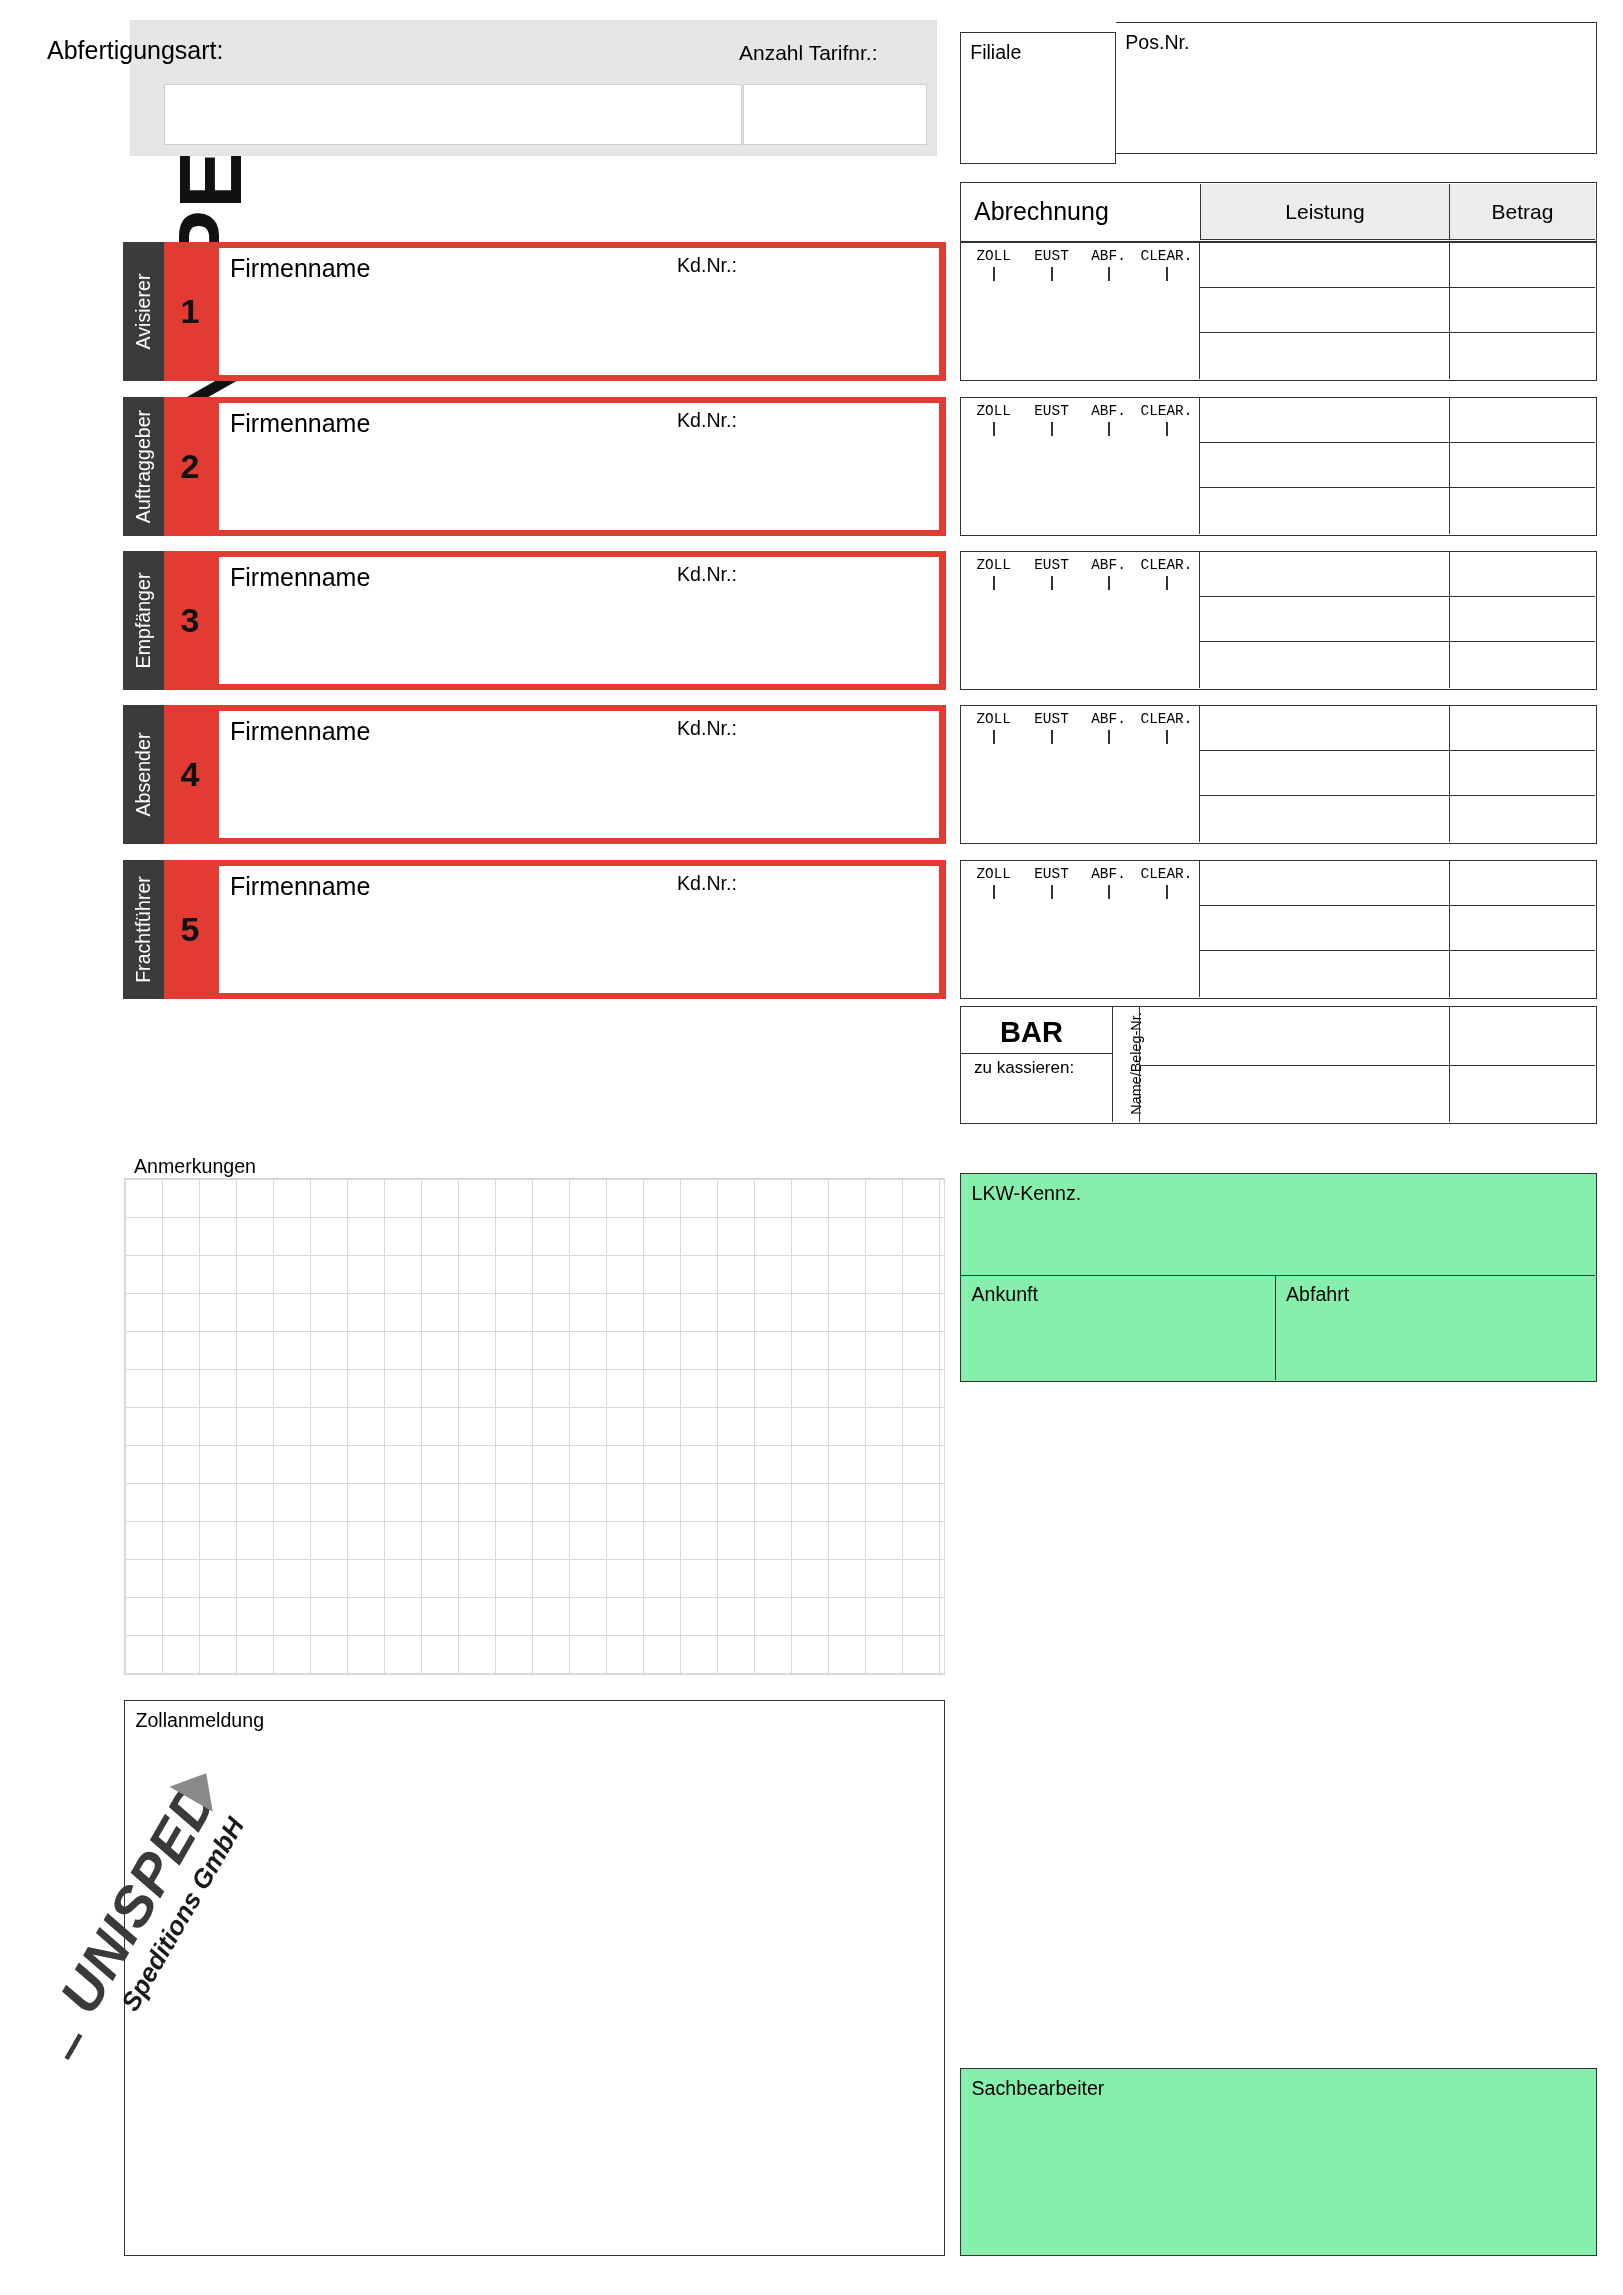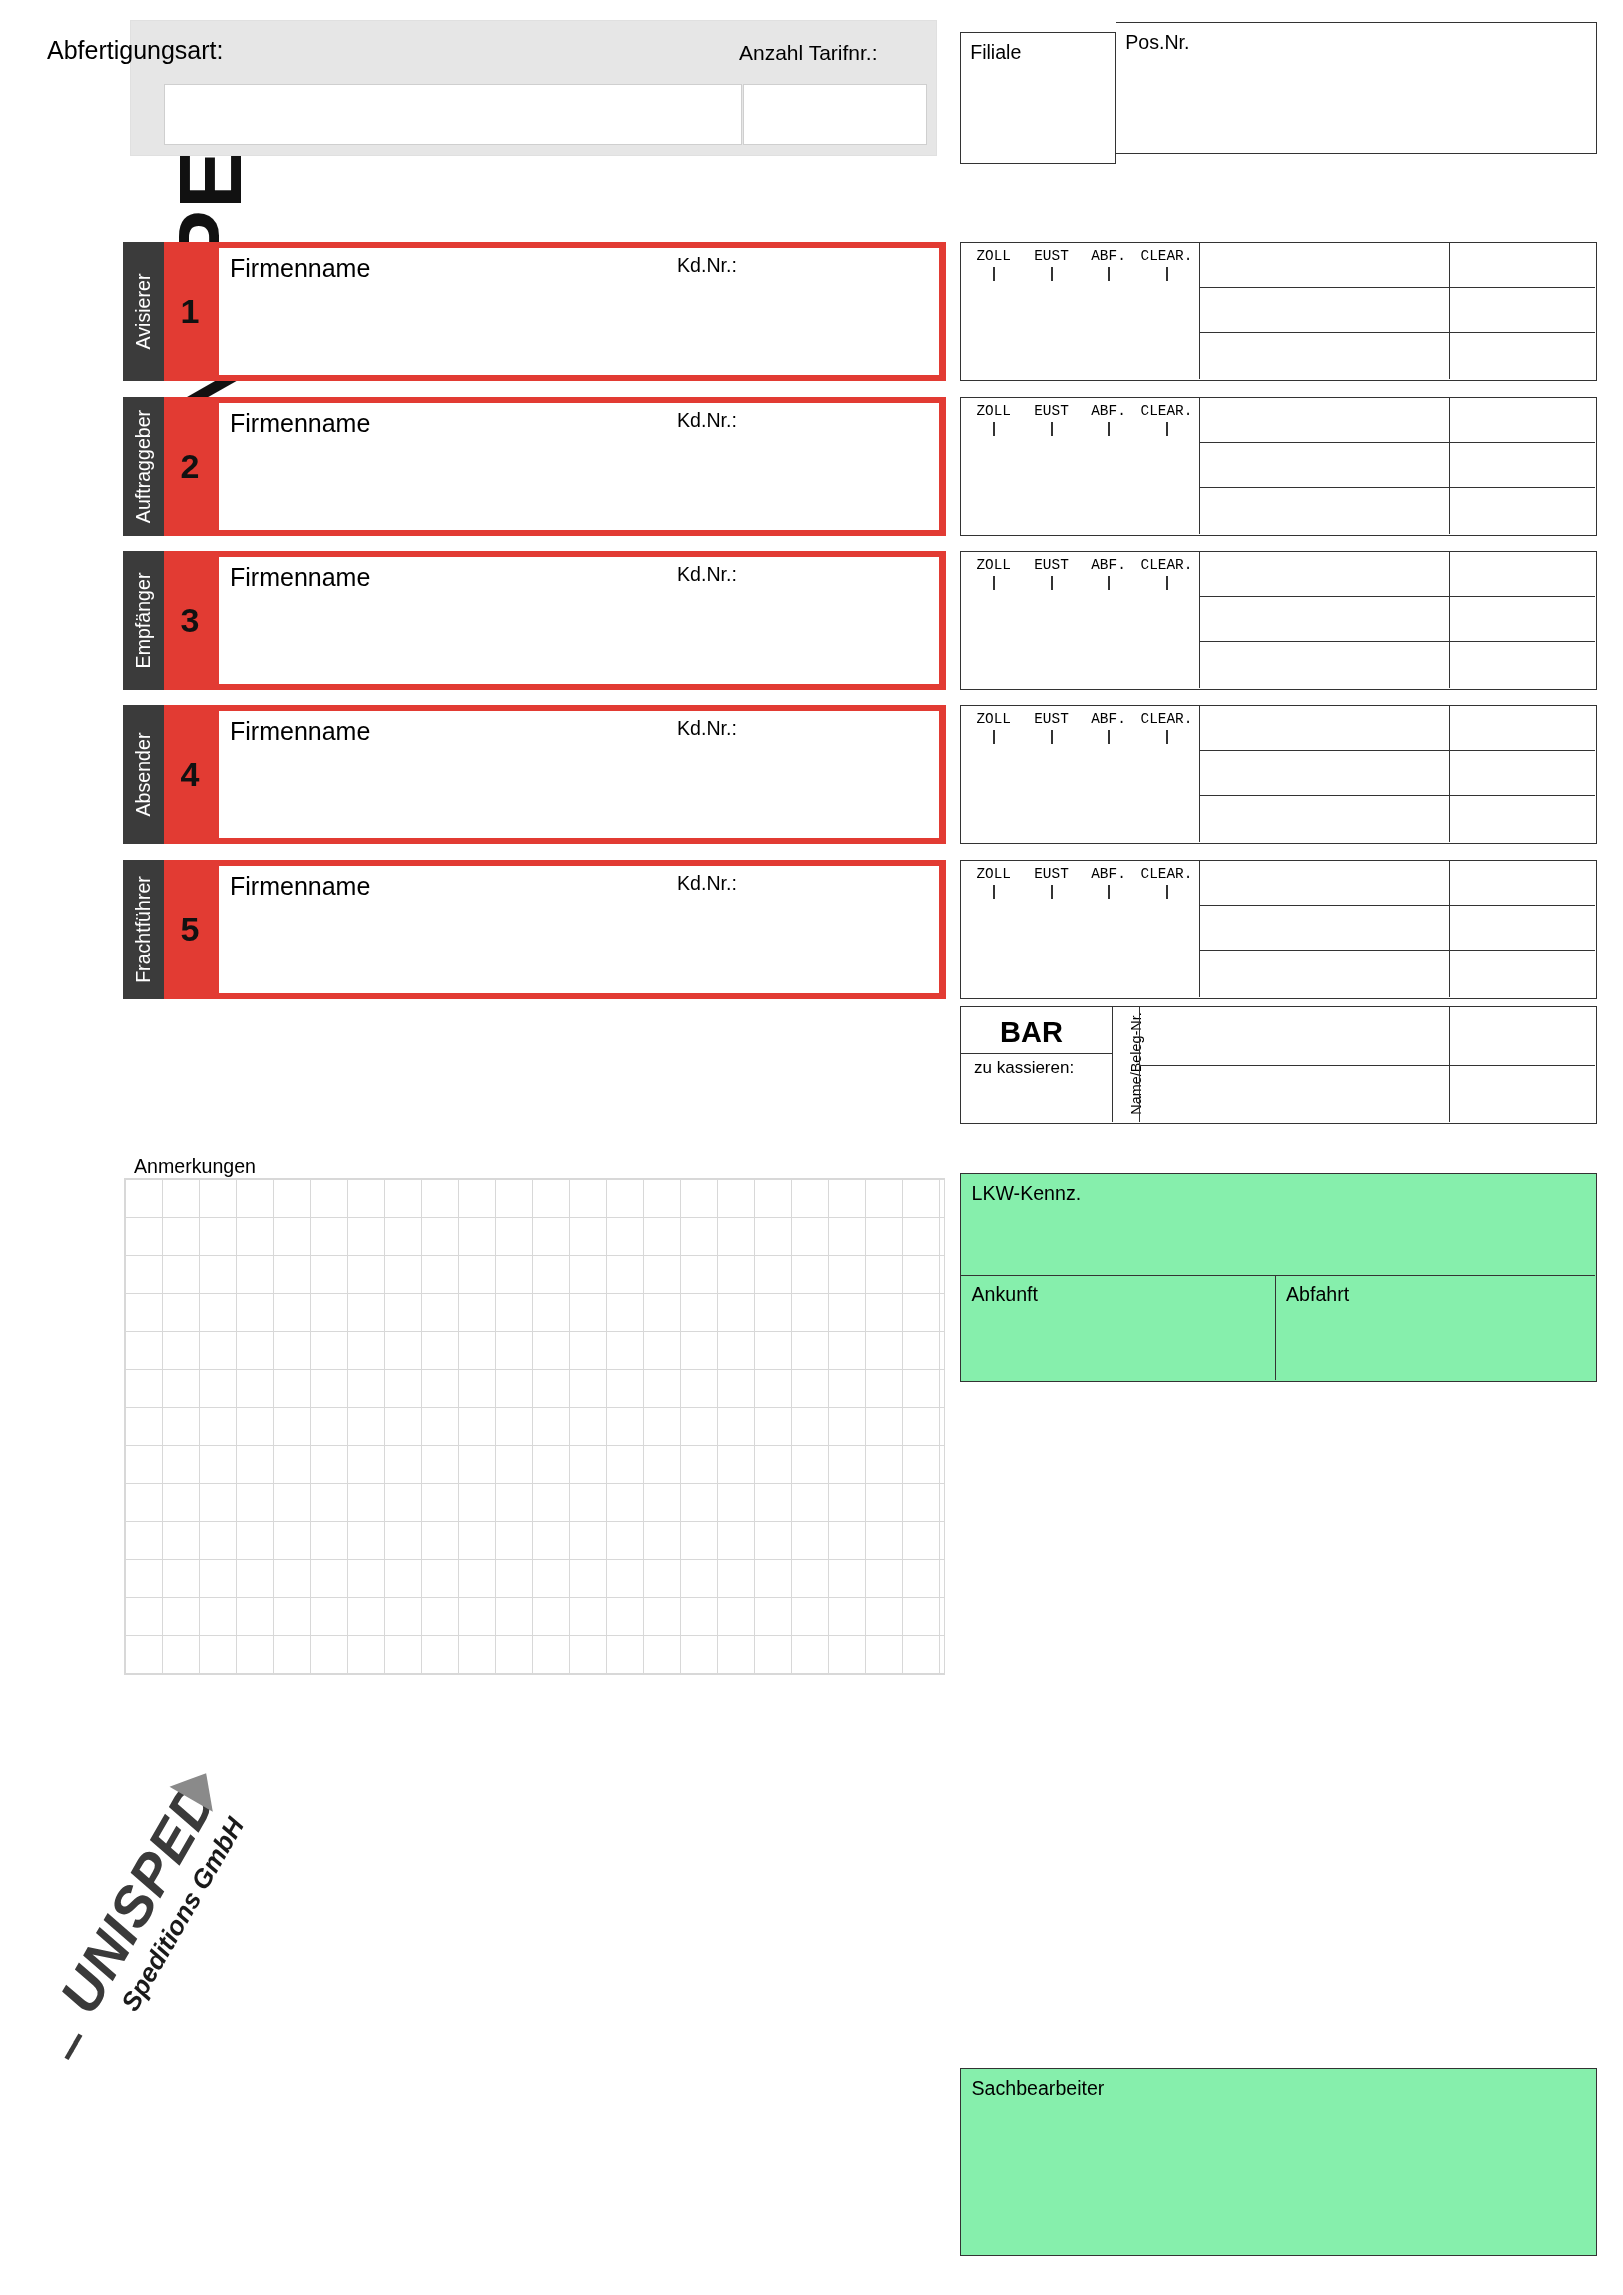--- a/index.html
+++ b/index.html
@@ -496,20 +496,25 @@
   <div class="abf-white-1"></div>
   <div class="abf-white-2"></div>
 
   <div class="filiale-box">
     <div class="small-field-label">Filiale</div>
   </div>
   <div class="posnr-box">
     <div class="small-field-label">Pos.Nr.</div>
   </div>
 
+  <div class="abrechnung-box">
+    <div class="abrechnung-title">Abrechnung</div>
+    <div class="abr-col-leistung">Leistung</div>
+    <div class="abr-col-betrag">Betrag</div>
+  </div>
 
   <div class="party-row" style="top:242px;">
     <div class="party-tab">
       <div class="party-tab-text">Avisierer</div>
     </div>
     <div class="party-number">1</div>
     <div class="party-white">
       <div class="party-firmenname">Firmenname</div>
       <div class="party-kdnr">Kd.Nr.:</div>
     </div>
@@ -718,20 +723,23 @@
     <div class="rbox-split-h" style="top:101px; width:634px;"></div>
     <div class="rbox-split-v" style="left:314px; top:101px; height:105px;"></div>
     <div style="position:absolute;left:10.5px;top:109px;font-size:19.6px;">Ankunft</div>
     <div style="position:absolute;left:325px;top:109px;font-size:19.6px;">Abfahrt</div>
     <div style="position:absolute;left:2.6px;top:33px;width:631px;height:65px;"></div>
     <div style="position:absolute;left:2.6px;top:134px;width:310px;height:69px;"></div>
     <div style="position:absolute;left:318px;top:134px;width:314px;height:69px;"></div>
   </div>
 
 
+  <div class="zoll-box">
+    <div class="zoll-label">Zollanmeldung</div>
+  </div>
 
   <div class="rbox" style="left:960px; top:2068px; width:637px; height:188px;">
     <div class="rlabel">Sachbearbeiter</div>
   </div>
 
   <div class="logo-bottom">
     <div class="logo-dashes">---</div>
     <div class="logo-main">UNISPED</div>
     <div class="logo-sub">Speditions GmbH</div>
     <div class="logo-arrow"></div>

